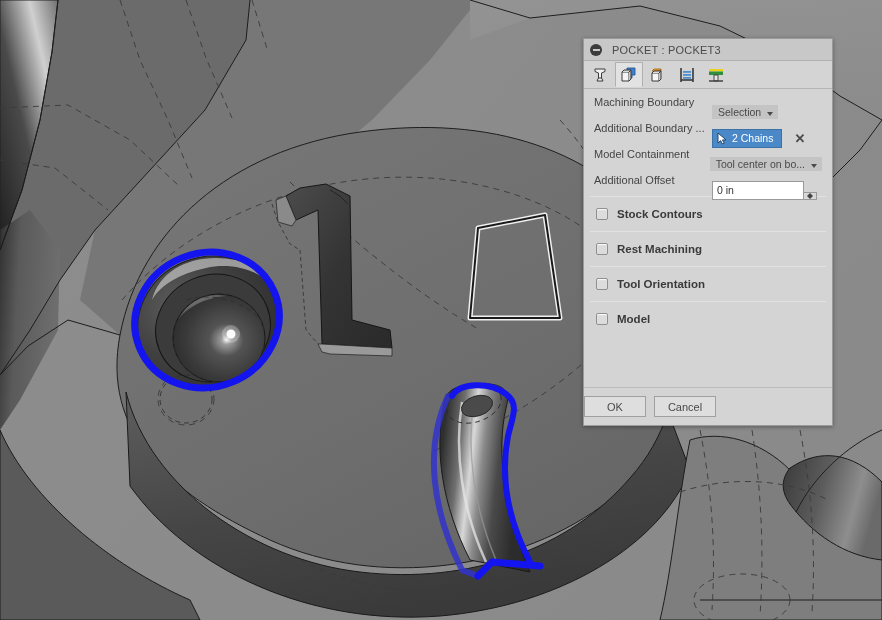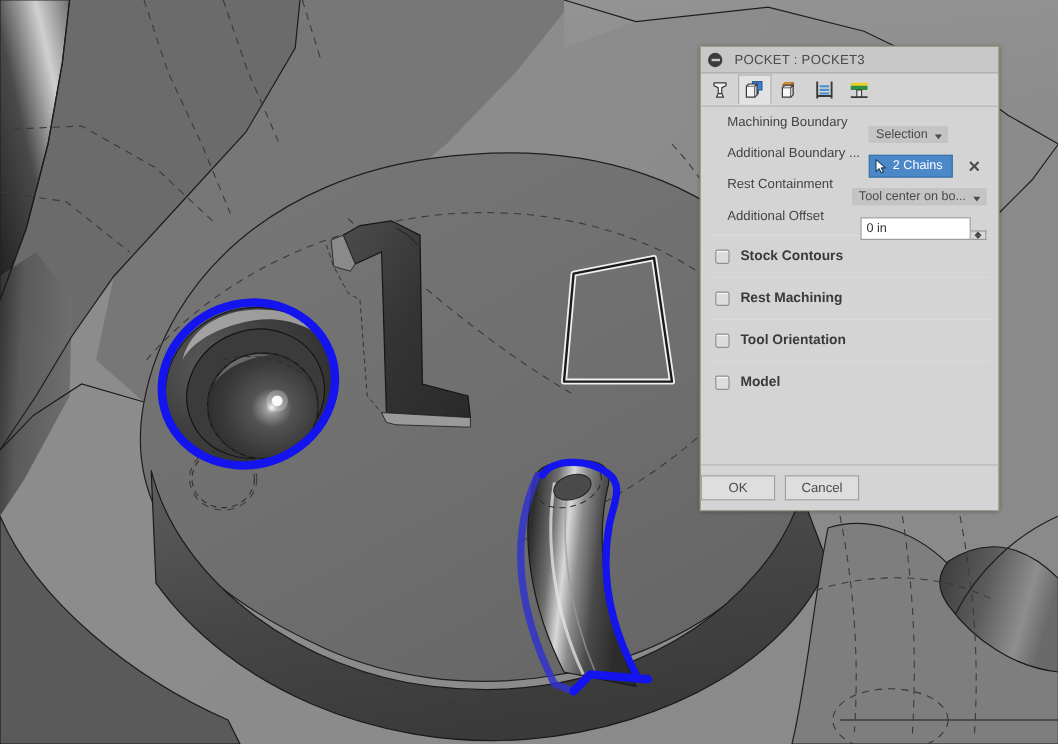--- a/index.html
+++ b/index.html
@@ -18,21 +18,21 @@
     background: #8a8a8a;
     overflow: hidden;
   }
   #viewport svg { display: block; }
 
   
   #pocket-dialog {
     position: absolute;
     left: 583px; top: 38px;
     width: 250px; height: 388px;
-    background: #4d7c0f;
+    background: #ec4899;
     border: 1px solid #9a9a9a;
     box-shadow: 0 1px 4px rgba(0,0,0,0.35);
     font-size: 11px;
     color: #3a3a3a;
     display: flex;
     flex-direction: column;
   }
 
   
   .dlg-titlebar {
@@ -127,21 +127,20 @@
     align-items: center;
     height: 26px;
     padding: 0 10px 0 10px;
   }
   .field-label {
     width: 118px;
     font-size: 11px;
     color: #444;
     white-space: nowrap;
     overflow: hidden;
-    margin-left: 12px;
   }
   .field-ctrl { flex: 1 1 auto; display: flex; align-items: center; margin-top: 20px; }
 
   select, .fakeselect {
     -webkit-appearance: none;
     appearance: none;
     width: 104px;
     height: 18px;
     background: #c4c4c4;
     border: 1px solid #c4c4c4;
@@ -554,21 +553,21 @@
               <path d="M1,1 L1,11 L3.6,8.6 L5.4,12 L7.2,11.1 L5.4,7.9 L9,7.9 Z" fill="#ffffff" stroke="#1b3d5e" stroke-width="0.9" stroke-linejoin="round"></path>
             </svg>
           </span>
           <span>2 Chains</span>
         </div>
         <span class="clear-x">✕</span>
       </div>
     </div>
 
     <div class="field-row">
-      <div class="field-label">Rest Containment</div>
+      <div class="field-label">Model Containment</div>
       <div class="field-ctrl">
         <span class="selwrap">
           <span class="fakeselect">Tool center on bo...</span>
           <span class="caret"></span>
         </span>
       </div>
     </div>
 
     <div class="field-row">
       <div class="field-label">Additional Offset</div>

